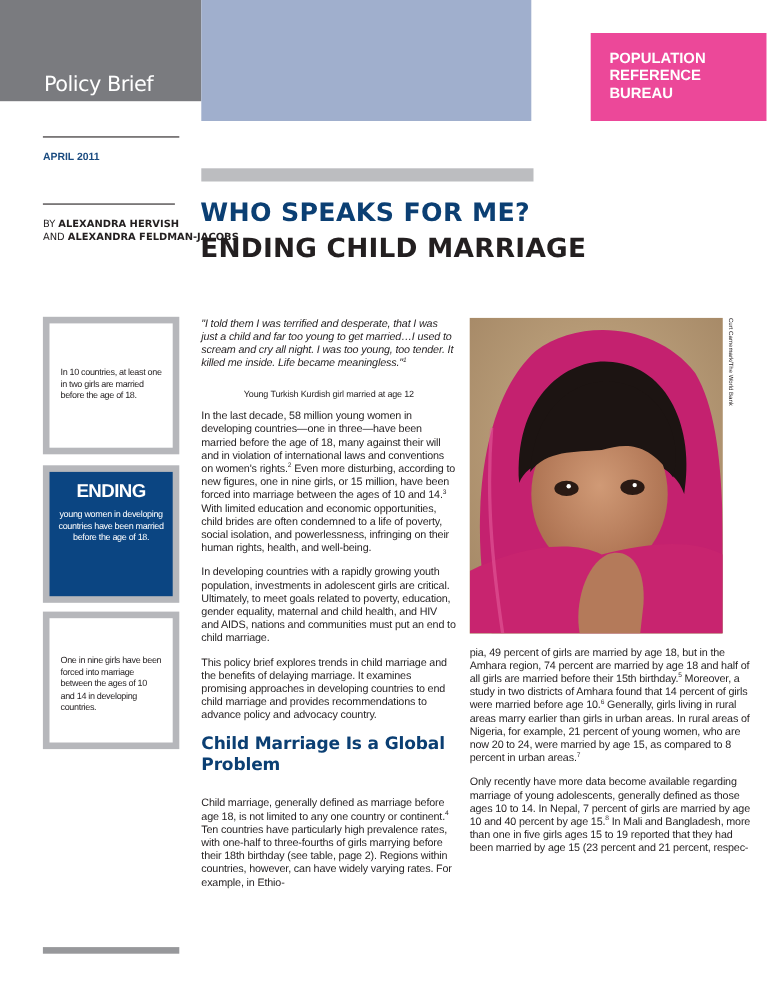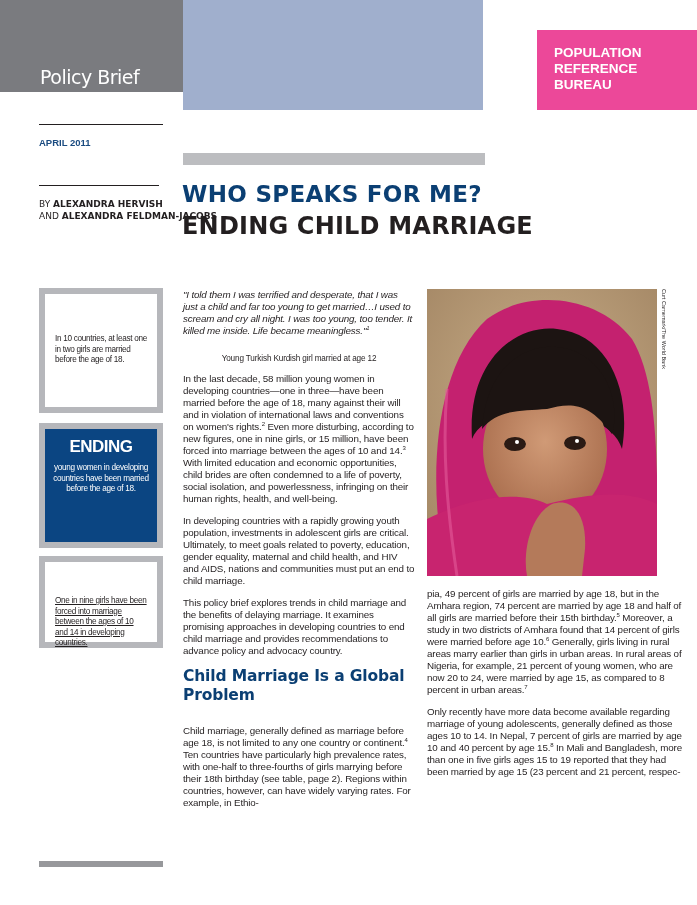--- a/index.html
+++ b/index.html
@@ -74,21 +74,21 @@
   <div class="inner">In 10 countries, at least one in two girls are married before the age of 18.</div>
 </div>
 
 <div class="sidebox blue" style="top:423px; height:125px;">
   <div class="inner">
     <div class="big-unit">ENDING</div>
     <div class="blue-cap">young women in developing countries have been married before the age of 18.</div>
   </div>
 </div>
 
-<div class="sidebox" style="top:556px; height:92px;text-decoration:underline;">
+<div class="sidebox" style="top:556px; height:125px;">
   <div class="inner" style="padding-top:34px;">One in nine girls have been forced into marriage between the ages of 10 and 14 in developing countries.</div>
 </div>
 
 <div class="bottom-bar"></div>
 
 <div class="col" style="left:183px; top:289px; width:232px;">
   <div class="quote"><span>"I told them I was terrified and desperate, that I was just a child and far too young to get married…I used to scream and cry all night. I was too young, too tender. It killed me inside. Life became meaningless."</span><sup>1</sup></div>
   <div class="quote-attr">Young Turkish Kurdish girl married at age 12</div>
   <p><span>In the last decade, 58 million young women in developing countries—one in three—have been married before the age of 18, many against their will and in violation of international laws and conventions on women's rights.</span><sup>2</sup><span> Even more disturbing, according to new figures, one in nine girls, or 15 million, have been forced into marriage between the ages of 10 and 14.</span><sup>3</sup><span> With limited education and economic opportunities, child brides are often condemned to a life of poverty, social isolation, and powerlessness, infringing on their human rights, health, and well-being.</span></p>
   <p>In developing countries with a rapidly growing youth population, investments in adolescent girls are critical. Ultimately, to meet goals related to poverty, education, gender equality, maternal and child health, and HIV and AIDS, nations and communities must put an end to child marriage.</p>

